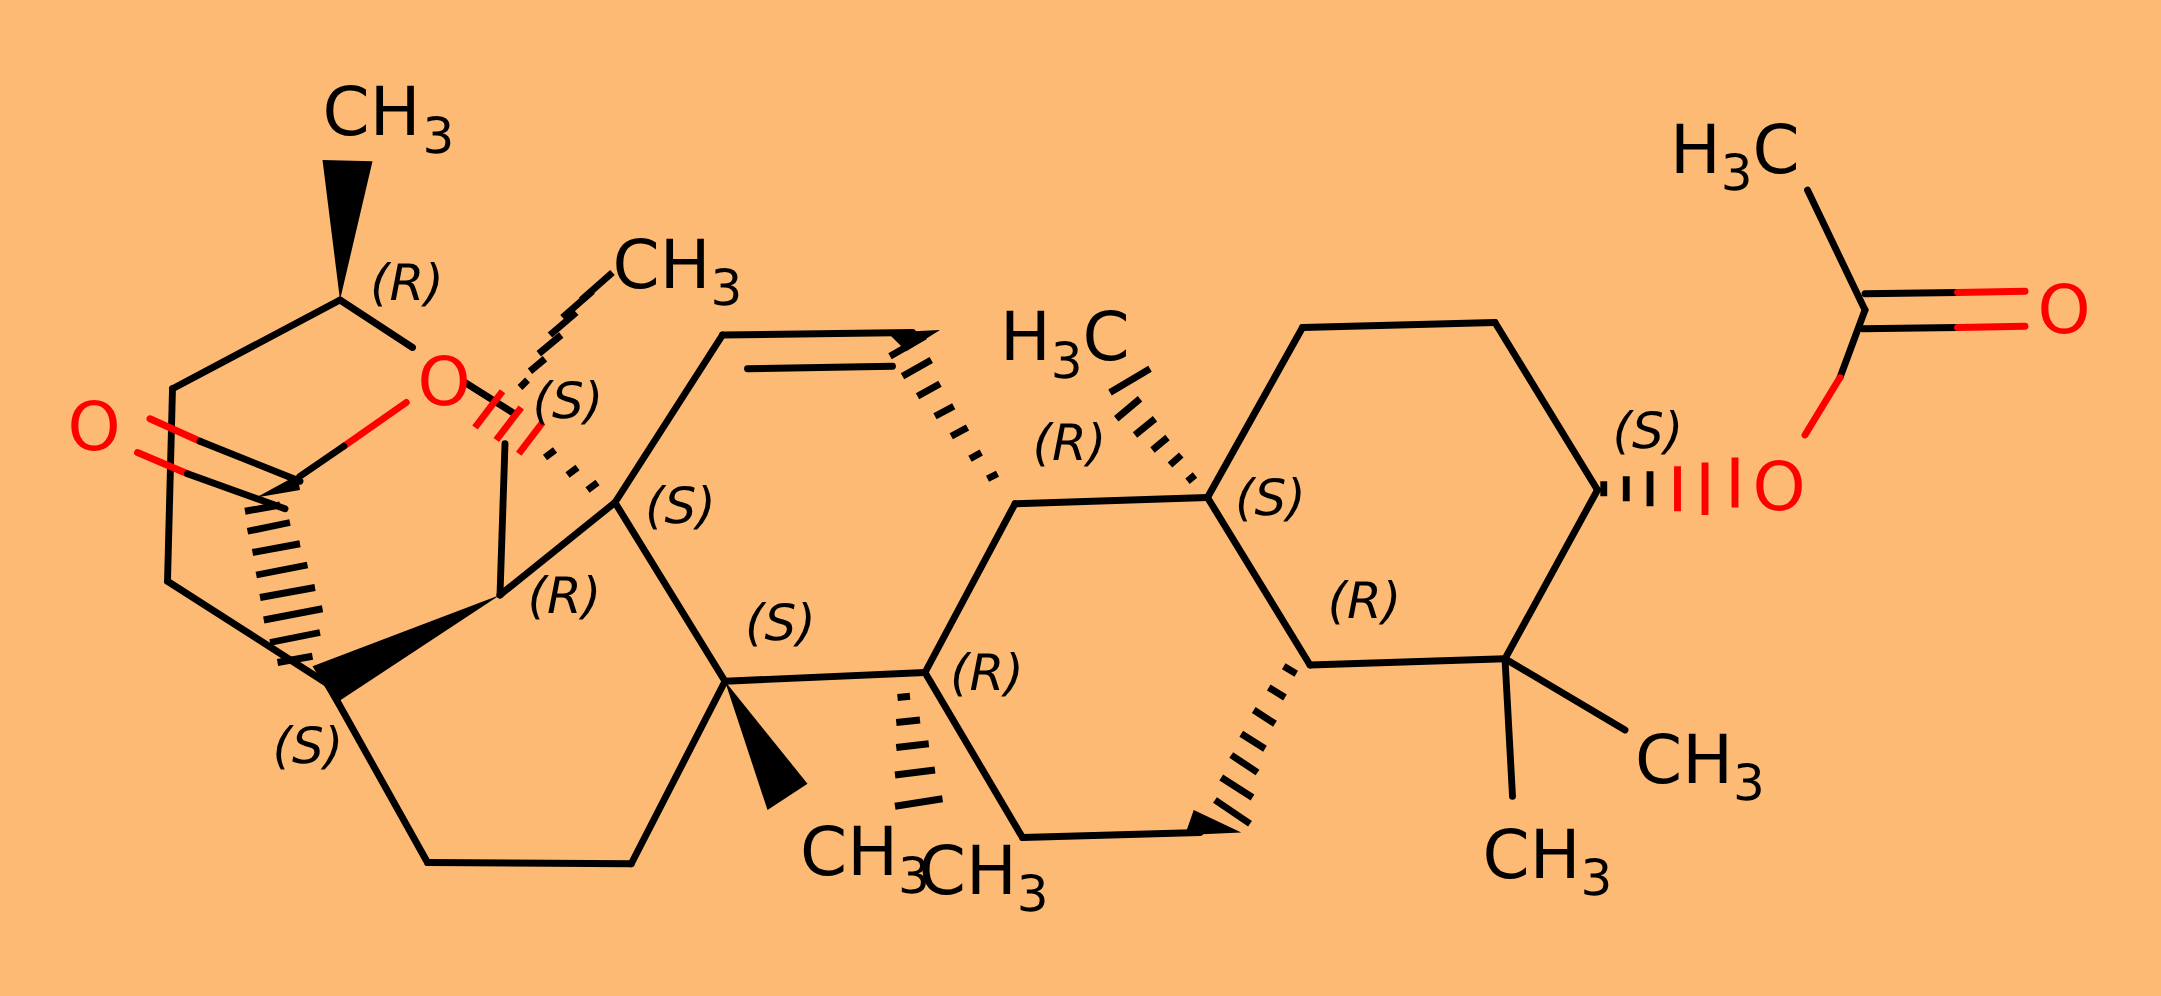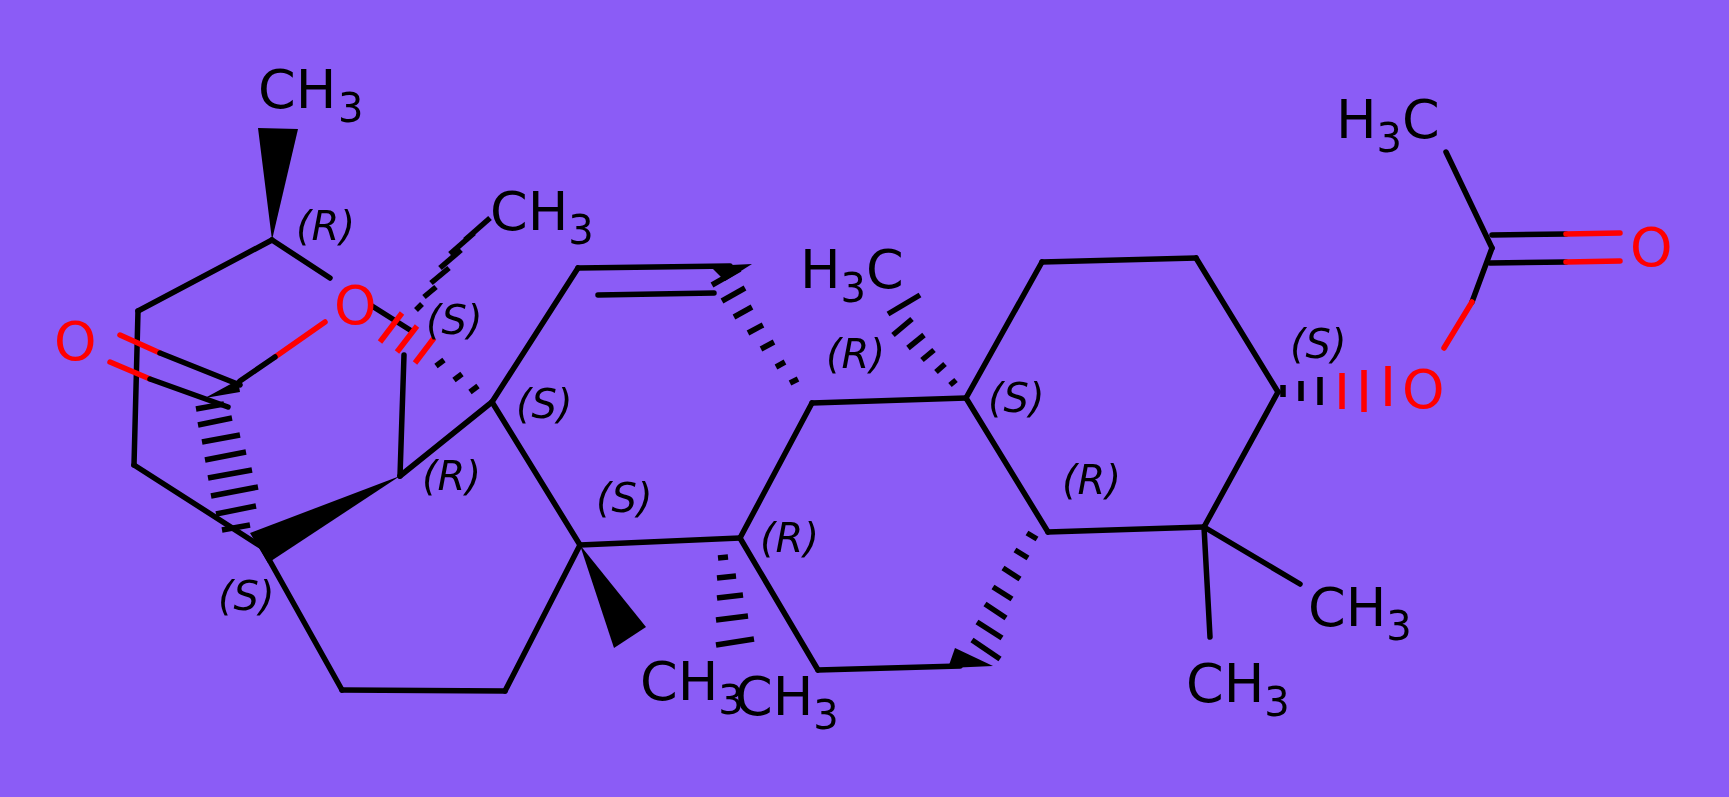--- a/index.html
+++ b/index.html
@@ -1,17 +1,17 @@
 <!DOCTYPE html>
 <html><head>
   <meta charset="utf-8">
   <style>
     html, body { margin: 0; padding: 0; background: #ffffff; }
     body { width: 1729px; height: 797px; overflow: hidden; }
-    .canvas { position: relative; width: 1729px; height: 797px; background: #8b5cf6; }
+    .canvas { position: relative; width: 1729px; height: 797px; background: #fdba74; }
     svg { position: absolute; left: 0; top: 0; }
     .bond { stroke: #000000; stroke-width: 5.5; stroke-linecap: round; fill: none; }
     .bond-o { stroke: #ff0000; stroke-width: 5.5; stroke-linecap: round; fill: none; }
     .hash { stroke: #000000; stroke-width: 5.5; stroke-linecap: butt; }
     .hash-o { stroke: #ff0000; stroke-width: 5.5; stroke-linecap: butt; }
     .wedge { fill: #000000; stroke: none; }
     .atom { font-family: "DejaVu Sans", sans-serif; font-size: 54px; fill: #000000; }
     .atom-o { font-family: "DejaVu Sans", sans-serif; font-size: 54px; fill: #ff0000; }
     .sub { font-size: 40px; }
     .stereo { font-family: "DejaVu Sans", sans-serif; font-size: 40px; font-style: italic; fill: #000000; }

